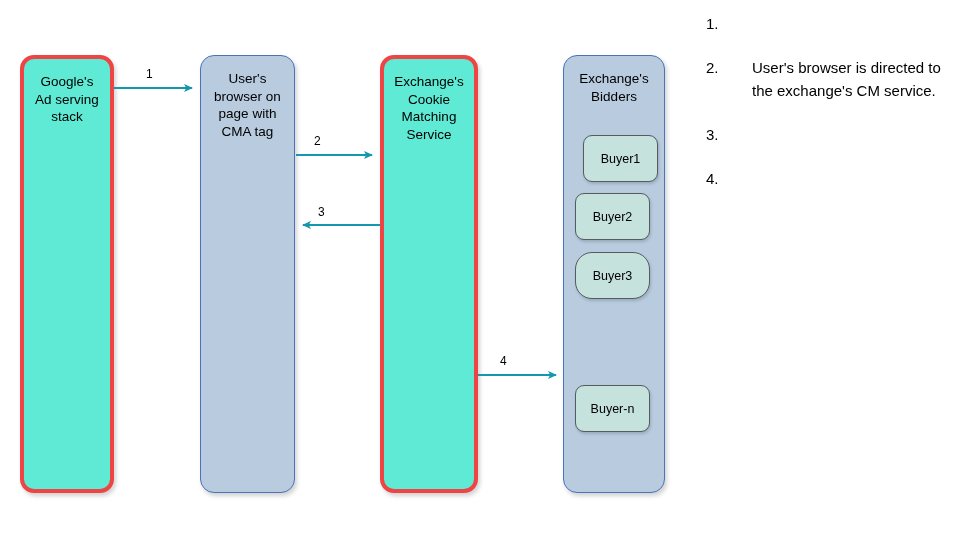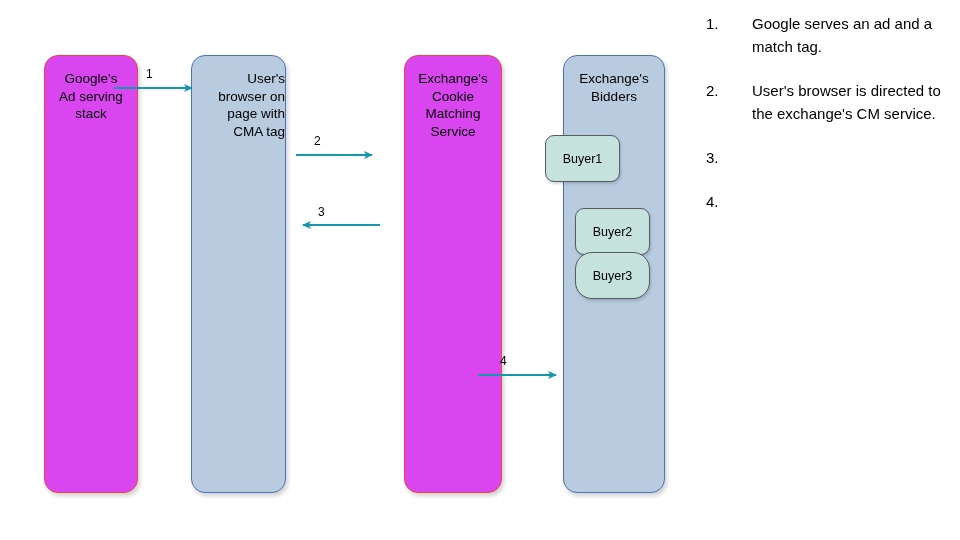--- a/index.html
+++ b/index.html
@@ -25,23 +25,22 @@
     box-sizing: border-box;
     border-radius: 14px;
     text-align: center;
     font-size: 13.5px;
     line-height: 17.5px;
     color: #000000;
     padding-top: 14px;
     box-shadow: 2px 3px 4px rgba(0,0,0,0.18);
   }
   .pbox.green {
-    background: #d946ef;
-    border: 1px solid #ef4444;
-    margin-left: 24px;
+    background: #5eead4;
+    border: 4px solid #ef4444;
   }
   .pbox.blue {
     background: #b8cbdf;
     border: 1px solid #4a73b8;
   }
   .pbox-label {
     display: block;
     white-space: pre-line;
   }
 
@@ -104,47 +103,50 @@
 <body>
 
 <div id="canvas">
 
   <div class="pbox green" style="left:20px; top:55px; width:94px; height:438px;">
     <span class="pbox-label">Google's
 Ad serving
 stack</span>
   </div>
 
-  <div class="pbox blue" style="left:191px; top:55px; width:95px; height:438px;text-align:right;">
+  <div class="pbox blue" style="left:200px; top:55px; width:95px; height:438px;">
     <span class="pbox-label">User's
 browser on
 page with
 CMA tag</span>
   </div>
 
   <div class="pbox green" style="left:380px; top:55px; width:98px; height:438px;">
     <span class="pbox-label">Exchange's
 Cookie
 Matching
 Service</span>
   </div>
 
   <div class="pbox blue" style="left:563px; top:55px; width:102px; height:438px;">
     <span class="pbox-label">Exchange's
 Bidders</span>
   </div>
 
-  <div class="buyer" style="left:545px; top:135px; width:75px; height:47px;">
+  <div class="buyer" style="left:583px; top:135px; width:75px; height:47px;">
     <span>Buyer1</span>
   </div>
-  <div class="buyer" style="left:575px; top:193px; width:75px; height:47px;margin-top:15px;">
+  <div class="buyer" style="left:575px; top:193px; width:75px; height:47px;">
     <span>Buyer2</span>
   </div>
   <div class="buyer" style="left:575px; top:252px; width:75px; height:47px;border-radius:17px;">
     <span>Buyer3</span>
+  </div>
+  <div class="buyer" style="left:575px; top:385px; width:75px; height:47px;">
+    <span>Buyer-n</span>
   </div>
 
   <svg class="arrow-svg" viewBox="0 0 960 540">
     <defs>
       <marker id="ahead" markerWidth="9" markerHeight="8" refX="8" refY="4" orient="auto" markerUnits="userSpaceOnUse">
         <path d="M0,0 L9,4 L0,8 L2.2,4 Z" fill="#1597ad"></path>
       </marker>
       <marker id="ahead-l" markerWidth="9" markerHeight="8" refX="8" refY="4" orient="auto" markerUnits="userSpaceOnUse">
         <path d="M0,0 L9,4 L0,8 L2.2,4 Z" fill="#1597ad"></path>
       </marker>
@@ -160,21 +162,20 @@
   </svg>
 
   <div class="arrow-num" style="left:146px; top:67px;">1</div>
   <div class="arrow-num" style="left:314px; top:134px;">2</div>
   <div class="arrow-num" style="left:318px; top:205px;">3</div>
   <div class="arrow-num" style="left:500px; top:354px;">4</div>
 
   <div id="legend">
     <div class="legend-item">
       <div class="legend-num">1.</div>
-      <div class="legend-text">Google serves an ad and a match tag.</div>
     </div>
     <div class="legend-item">
       <div class="legend-num">2.</div>
       <div class="legend-text">User's browser is directed to the exchange's CM service.</div>
     </div>
     <div class="legend-item">
       <div class="legend-num">3.</div>
     </div>
     <div class="legend-item">
       <div class="legend-num">4.</div>

